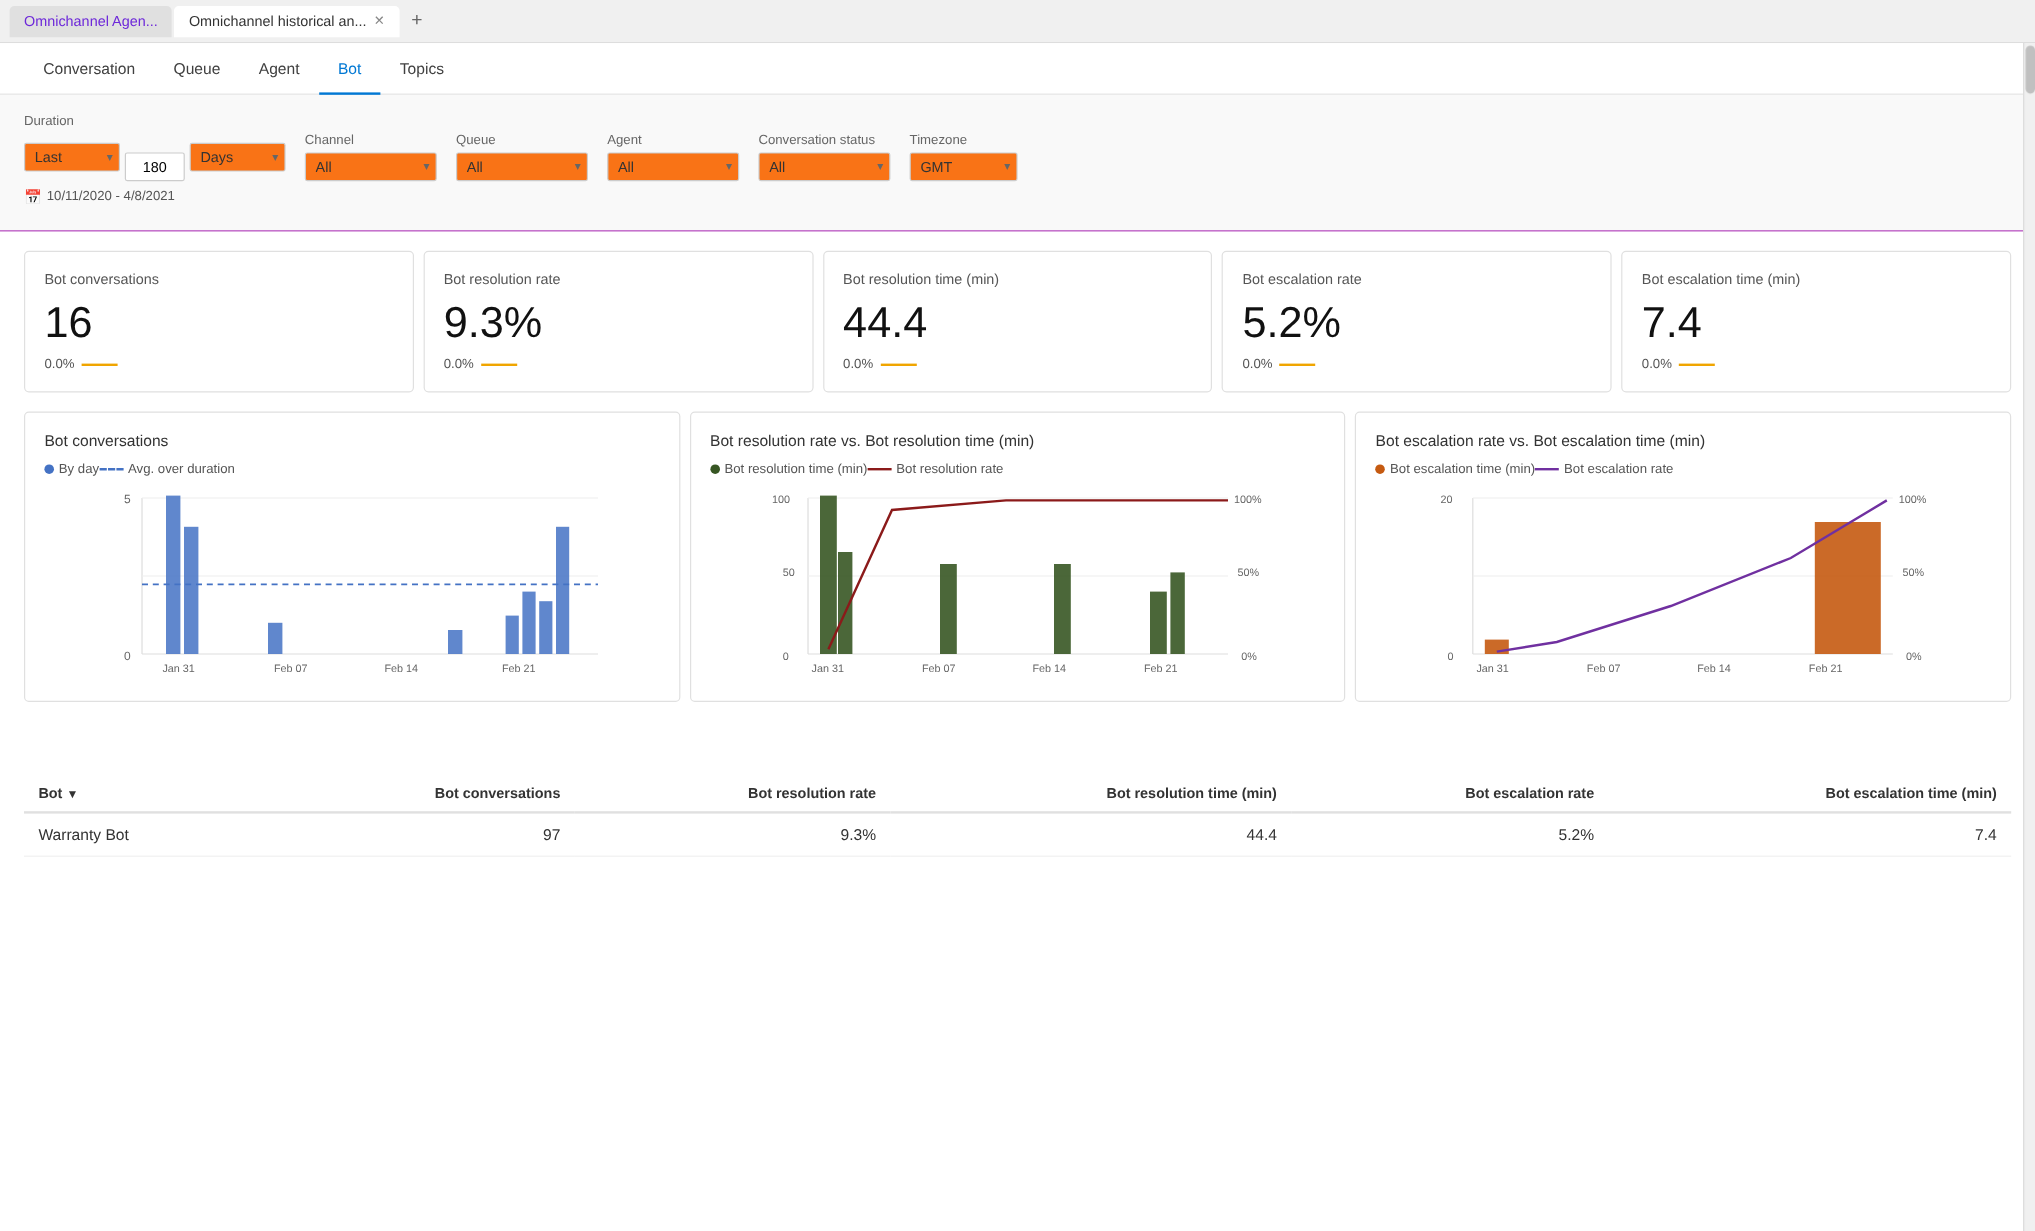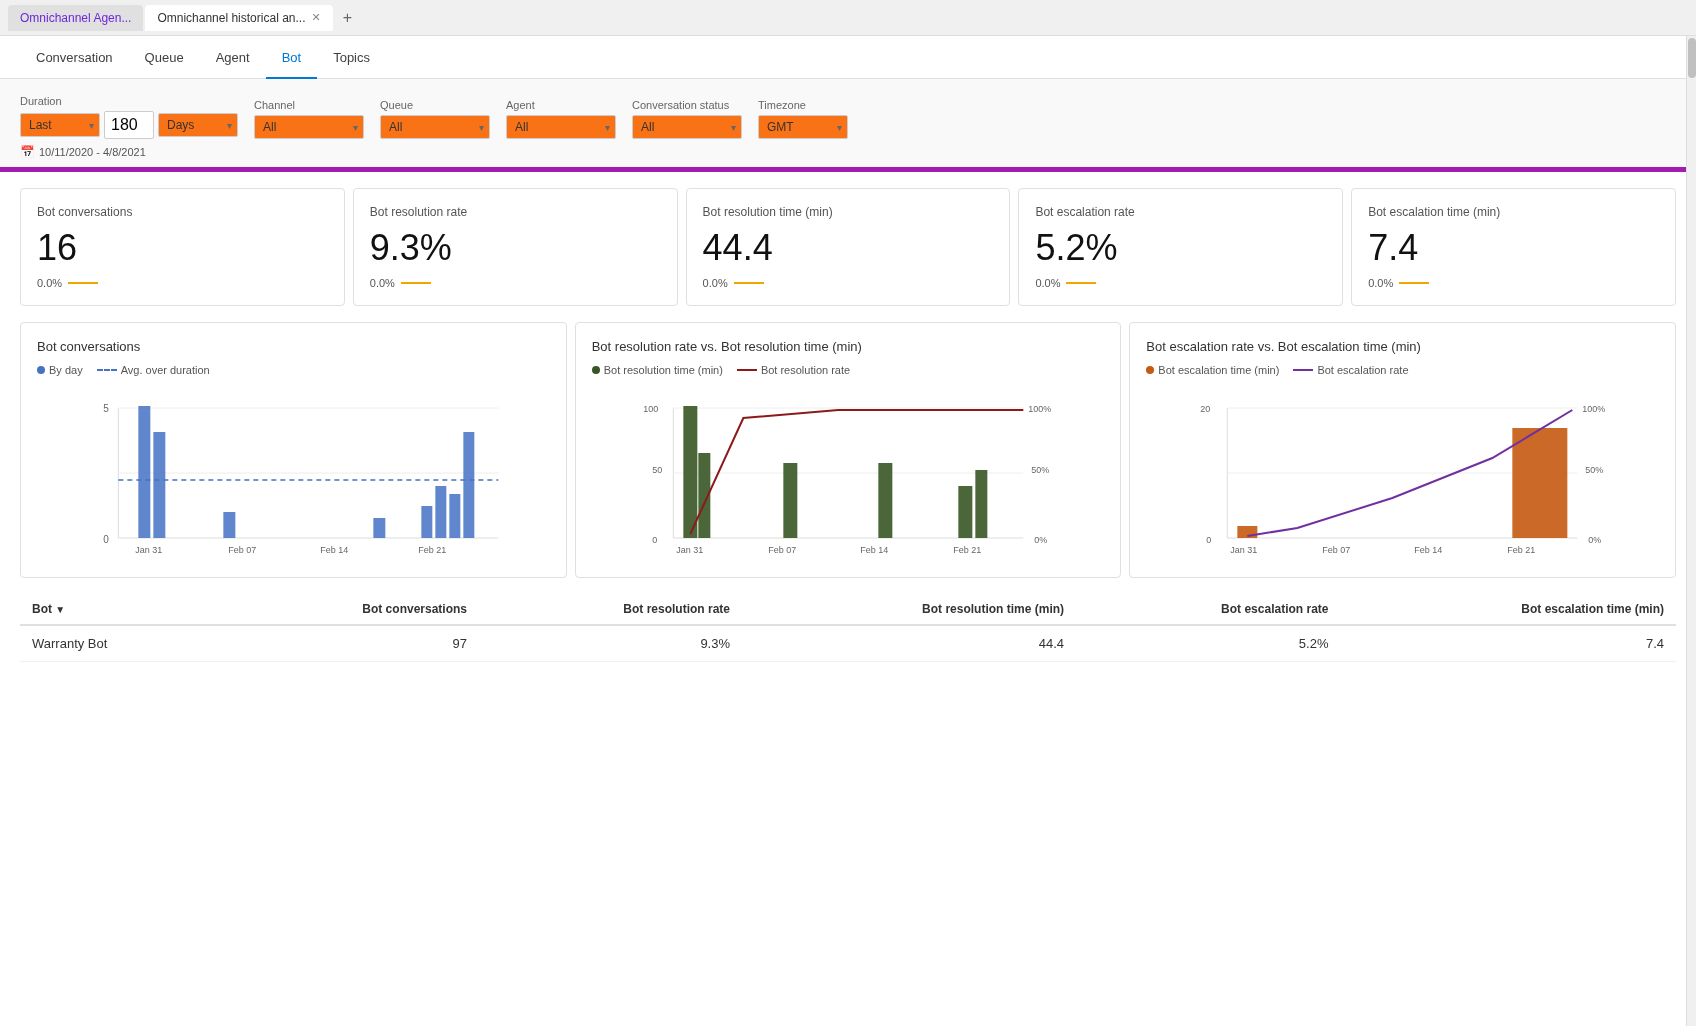--- a/index.html
+++ b/index.html
@@ -57,23 +57,23 @@
       margin-bottom: -1px;
     }
     .nav-tab.active {
       color: #0078d4;
       border-bottom: 2px solid #0078d4;
       font-weight: 500;
     }
 
     
     .filters-section {
-      padding: 16px 20px 8px;
+      padding: 16px 20px 21px;
       background: #f9f9f9;
-      border-bottom: 5px solid #a21caf;
+      border-bottom: 1px solid #a21caf;
     }
     .filters-row {
       display: flex;
       gap: 16px;
       align-items: flex-end;
       flex-wrap: wrap;
     }
     .filter-group {
       display: flex;
       flex-direction: column;
@@ -86,23 +86,24 @@
     }
     .filter-controls {
       display: flex;
       align-items: center;
       gap: 4px;
     }
     .filter-input {
       border: 1px solid #ccc;
       border-radius: 2px;
       padding: 4px 6px;
-      font-size: 16px;
+      font-size: 12px;
       width: 50px;
-      text-align: left;
+      text-align: center;
+      margin-top: 16px;
     }
     .filter-dropdown {
       border: 1px solid #ccc;
       border-radius: 2px;
       padding: 4px 24px 4px 8px;
       font-size: 12px;
       background: #f97316;
       color: #333;
       min-width: 80px;
       appearance: none;
@@ -187,22 +188,21 @@
       min-width: 0;
     }
     .chart-title {
       font-size: 13px;
       font-weight: 500;
       color: #333;
       margin-bottom: 10px;
     }
     .chart-legend {
       display: flex;
-      gap: 14px;
-      margin-bottom: 22px;
+      margin-bottom: 8px;
       flex-wrap: wrap;
     }
     .legend-item {
       display: flex;
       align-items: center;
       gap: 4px;
       font-size: 11px;
       color: #555;
     }
     .legend-dot {
@@ -231,20 +231,21 @@
     .table-title {
       font-size: 14px;
       font-weight: 500;
       color: #333;
       margin-bottom: 12px;
     }
     .data-table {
       width: 100%;
       border-collapse: collapse;
       font-size: 13px;
+      margin-top: 45px;
     }
     .data-table th {
       text-align: left;
       padding: 8px 12px;
       font-size: 12px;
       font-weight: 600;
       color: #333;
       border-bottom: 2px solid #e0e0e0;
     }
     .data-table td {

